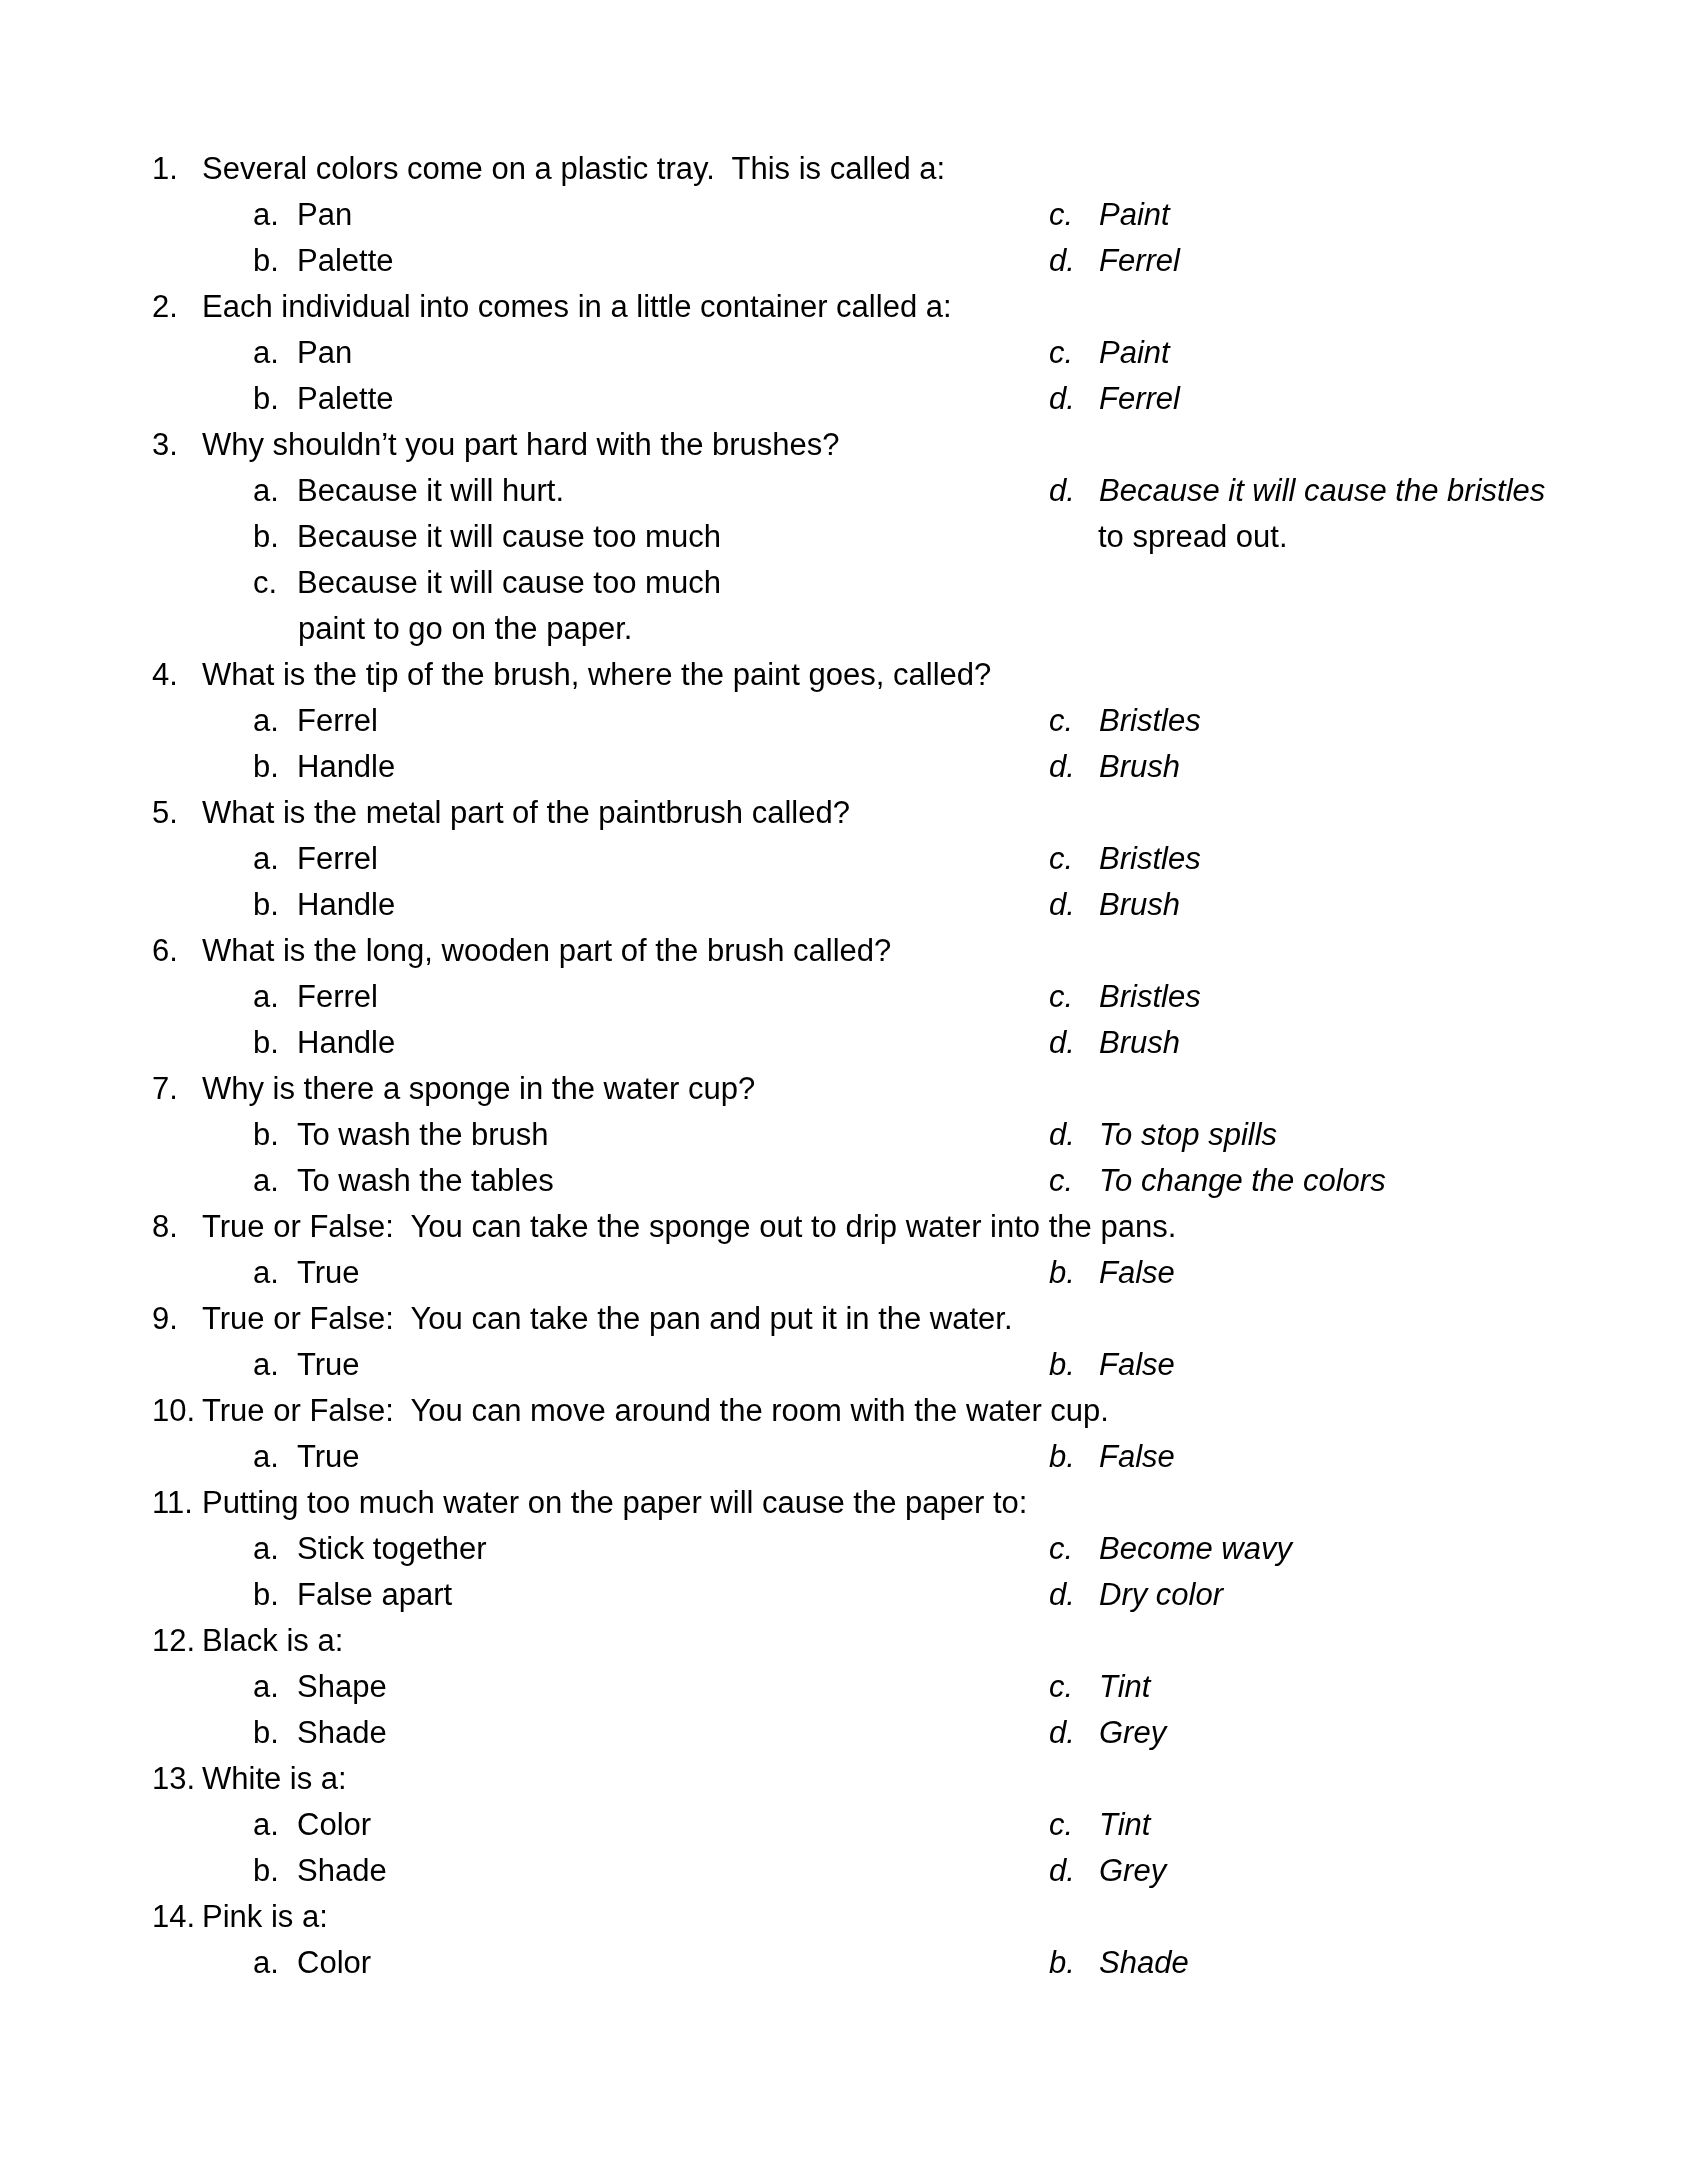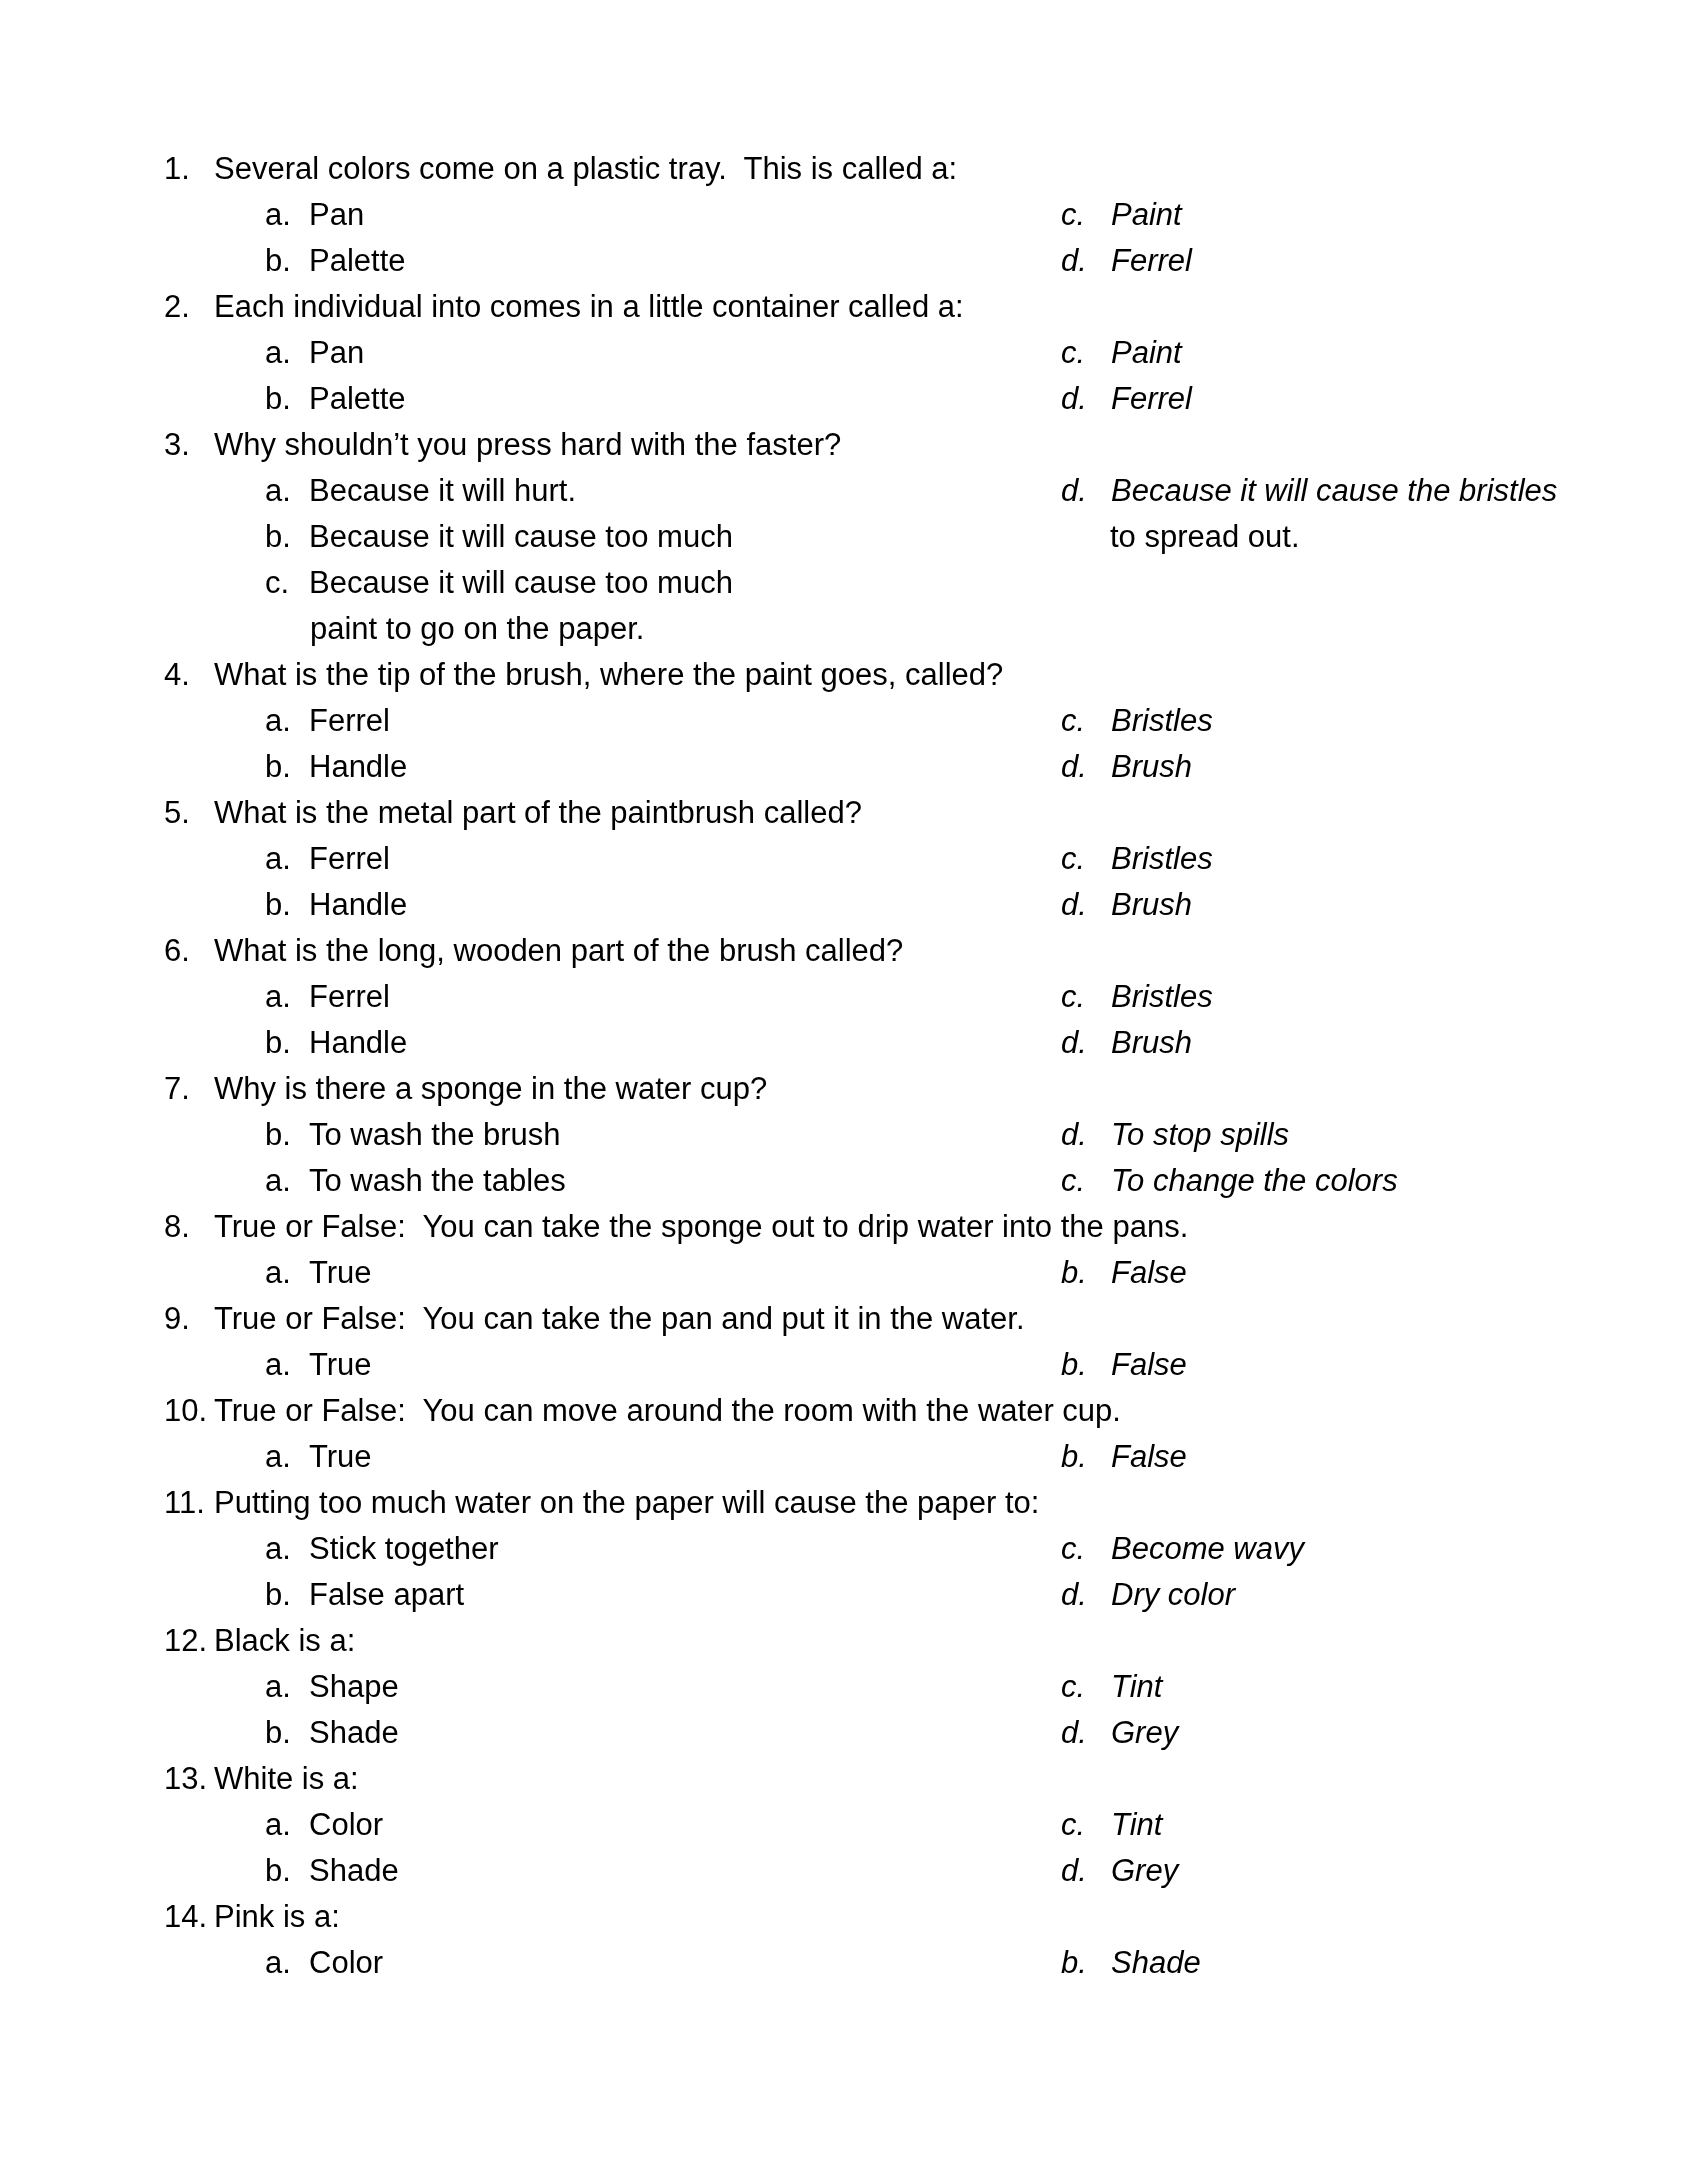--- a/index.html
+++ b/index.html
@@ -12,21 +12,20 @@
     width: 1687px;
     height: 2183px;
     background: #ffffff;
     color: #000000;
     font-family: "Liberation Sans", "DejaVu Sans", sans-serif;
     font-size: 31px;
     line-height: 46px;
     padding-top: 146px;
     box-sizing: border-box;
     overflow: hidden;
-    padding-left: 12px;
   }
   .row {
     position: relative;
     height: 46px;
     white-space: pre;
   }
   .question-row {
     padding-left: 152px;
   }
   .q-number {
@@ -48,21 +47,21 @@
 </head>
 <body>
 
 <div class="page">
     <div class="row question-row"><span class="q-number">1.</span><span class="q-text">Several colors come on a plastic tray.  This is called a:</span></div>
     <div class="row option-row"><span class="cell cell-left"><span class="opt-letter">a.</span><span class="opt-text">Pan</span></span><span class="cell cell-right"><span class="opt-letter">c.</span><span class="opt-text">Paint</span></span></div>
     <div class="row option-row"><span class="cell cell-left"><span class="opt-letter">b.</span><span class="opt-text">Palette</span></span><span class="cell cell-right"><span class="opt-letter">d.</span><span class="opt-text">Ferrel</span></span></div>
     <div class="row question-row"><span class="q-number">2.</span><span class="q-text">Each individual into comes in a little container called a:</span></div>
     <div class="row option-row"><span class="cell cell-left"><span class="opt-letter">a.</span><span class="opt-text">Pan</span></span><span class="cell cell-right"><span class="opt-letter">c.</span><span class="opt-text">Paint</span></span></div>
     <div class="row option-row"><span class="cell cell-left"><span class="opt-letter">b.</span><span class="opt-text">Palette</span></span><span class="cell cell-right"><span class="opt-letter">d.</span><span class="opt-text">Ferrel</span></span></div>
-    <div class="row question-row"><span class="q-number">3.</span><span class="q-text">Why shouldn’t you press hard with the faster?</span></div>
+    <div class="row question-row"><span class="q-number">3.</span><span class="q-text">Why shouldn’t you part hard with the brushes?</span></div>
     <div class="row option-row"><span class="cell cell-left"><span class="opt-letter">a.</span><span class="opt-text">Because it will hurt.</span></span><span class="cell cell-right"><span class="opt-letter">d.</span><span class="opt-text">Because it will cause the bristles</span></span></div>
     <div class="row option-row"><span class="cell cell-left"><span class="opt-letter">b.</span><span class="opt-text">Because it will cause too much</span></span><span class="cont-right">to spread out.</span></div>
     <div class="row option-row"><span class="cell cell-left"><span class="opt-letter">c.</span><span class="opt-text">Because it will cause too much</span></span></div>
     <div class="row option-row"><span class="cont-left">paint to go on the paper.</span></div>
     <div class="row question-row"><span class="q-number">4.</span><span class="q-text">What is the tip of the brush, where the paint goes, called?</span></div>
     <div class="row option-row"><span class="cell cell-left"><span class="opt-letter">a.</span><span class="opt-text">Ferrel</span></span><span class="cell cell-right"><span class="opt-letter">c.</span><span class="opt-text">Bristles</span></span></div>
     <div class="row option-row"><span class="cell cell-left"><span class="opt-letter">b.</span><span class="opt-text">Handle</span></span><span class="cell cell-right"><span class="opt-letter">d.</span><span class="opt-text">Brush</span></span></div>
     <div class="row question-row"><span class="q-number">5.</span><span class="q-text">What is the metal part of the paintbrush called?</span></div>
     <div class="row option-row"><span class="cell cell-left"><span class="opt-letter">a.</span><span class="opt-text">Ferrel</span></span><span class="cell cell-right"><span class="opt-letter">c.</span><span class="opt-text">Bristles</span></span></div>
     <div class="row option-row"><span class="cell cell-left"><span class="opt-letter">b.</span><span class="opt-text">Handle</span></span><span class="cell cell-right"><span class="opt-letter">d.</span><span class="opt-text">Brush</span></span></div>

